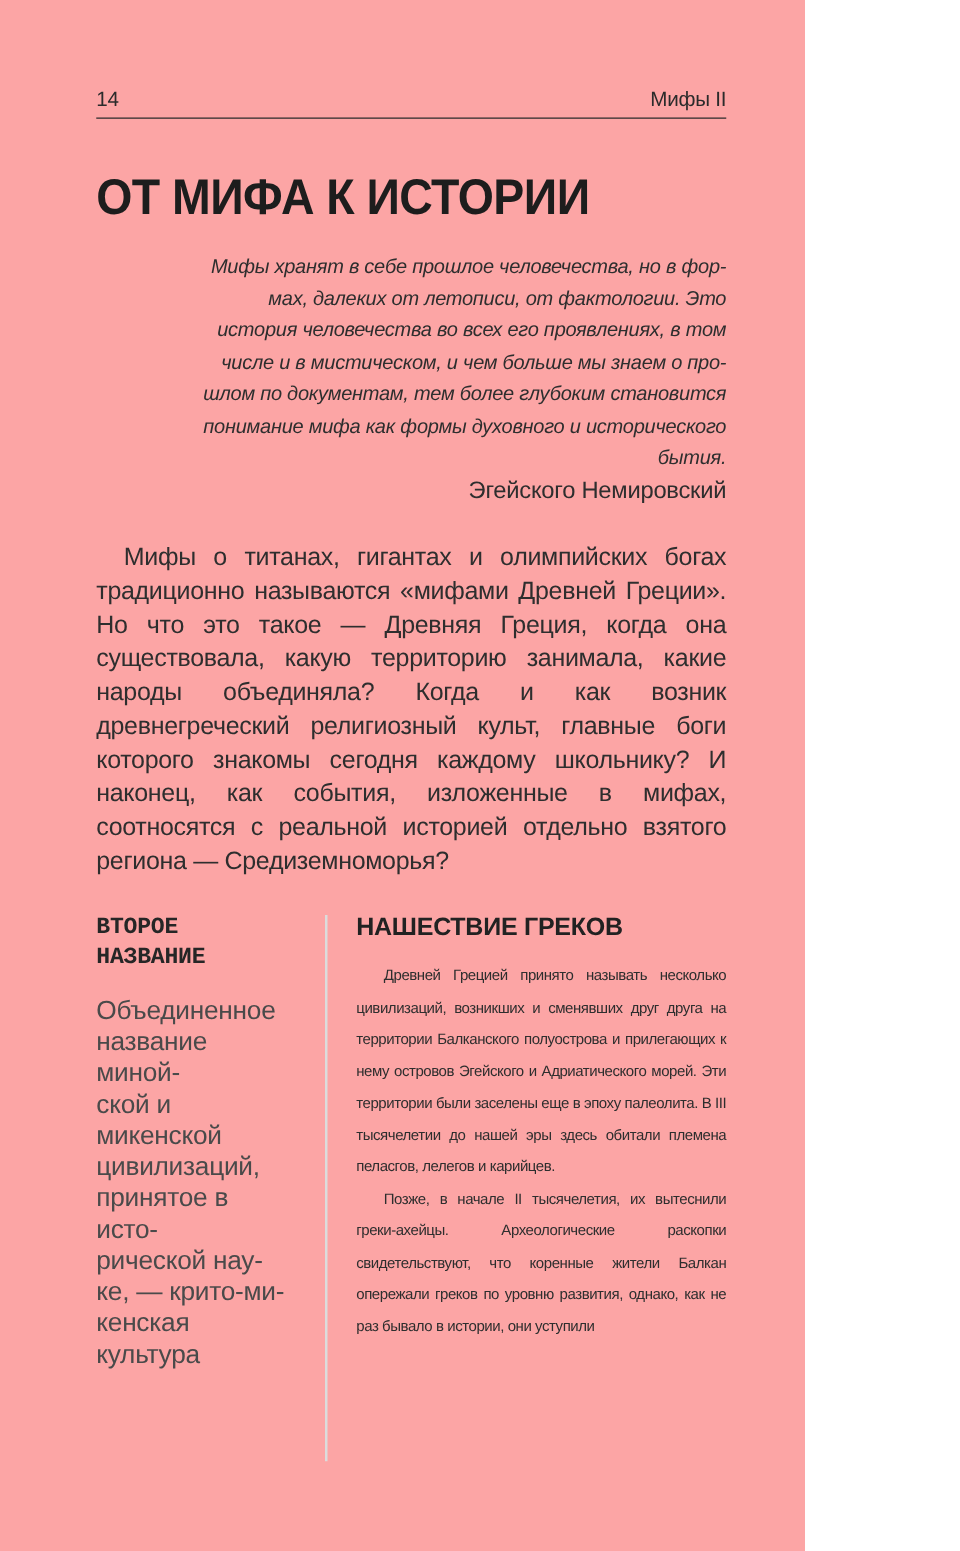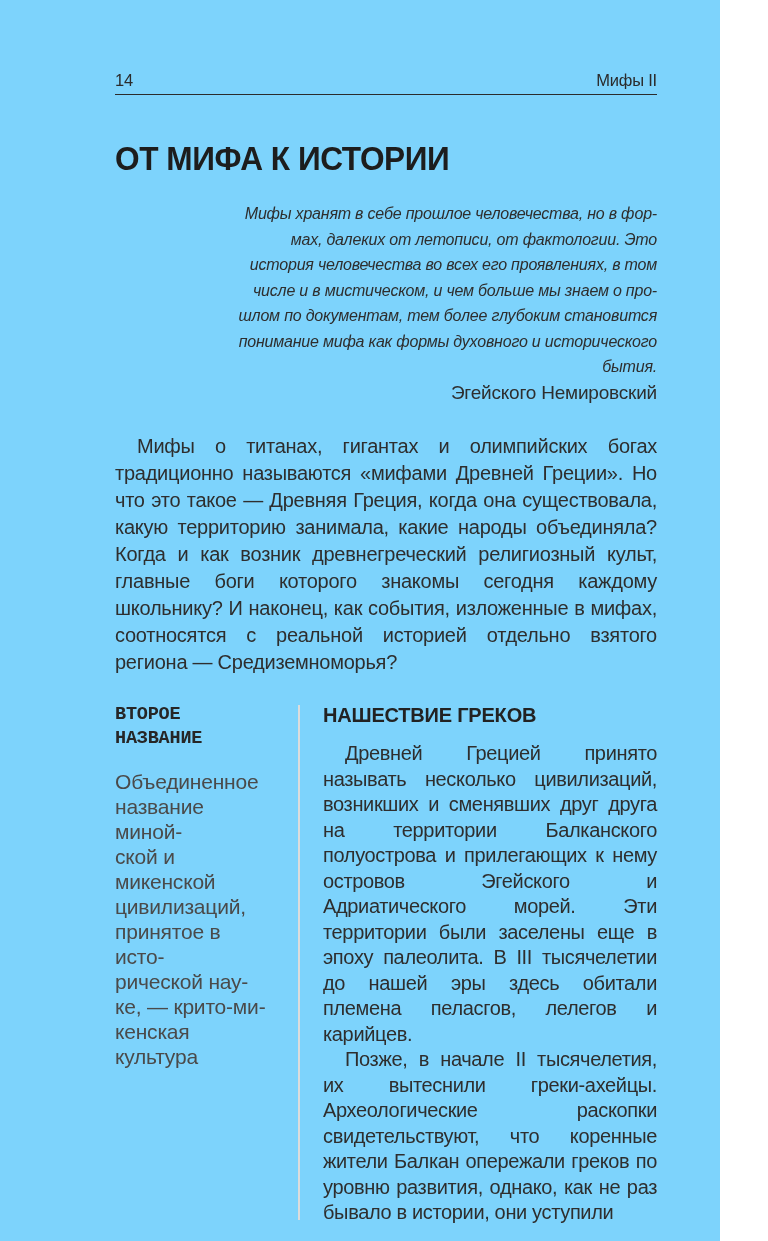--- a/index.html
+++ b/index.html
@@ -5,43 +5,43 @@
   * { margin: 0; padding: 0; box-sizing: border-box; }
   html, body { background: #ffffff; }
   body {
     width: 768px;
     font-family: "Liberation Sans", "DejaVu Sans", sans-serif;
     color: #2e2e2e;
     -webkit-font-smoothing: antialiased;
   }
   .page {
     position: relative;
-    width: 720px;
+    width: 644px;
     height: 1241px;
-    background: #7dd3fc;
-    padding: 0 63px 0 115px;
+    background: #fca5a5;
+    padding: 0 63px 0 77px;
     overflow: hidden;
   }
   
   .running-head {
     display: flex;
     justify-content: space-between;
     align-items: baseline;
     padding-top: 70px;
     padding-bottom: 4px;
     border-bottom: 1.5px solid #2b2b2b;
     font-size: 16.5px;
     line-height: 20px;
     letter-spacing: -0.2px;
     color: #2b2b2b;
   }
   
   .chapter-title {
     margin-top: 44px;
-    font-size: 34px;
+    font-size: 40px;
     line-height: 38px;
     font-weight: 700;
     color: #1d1d1d;
     white-space: nowrap;
   }
   .chapter-title .condense {
     display: inline-block;
     transform: scaleX(0.93);
     transform-origin: left center;
     letter-spacing: -0.5px;
@@ -116,21 +116,21 @@
   }
   .section-heading {
     font-size: 20px;
     line-height: 25px;
     font-weight: 700;
     letter-spacing: -0.2px;
     color: #222222;
   }
   .body-para {
     margin-top: 13px;
-    font-size: 20px;
+    font-size: 12px;
     line-height: 25.5px;
     letter-spacing: -0.35px;
     text-align: justify;
     text-indent: 22px;
     color: #2e2e2e;
   }
   .body-para + .body-para { margin-top: 0; }
 </style>
 </head>
 <body>

